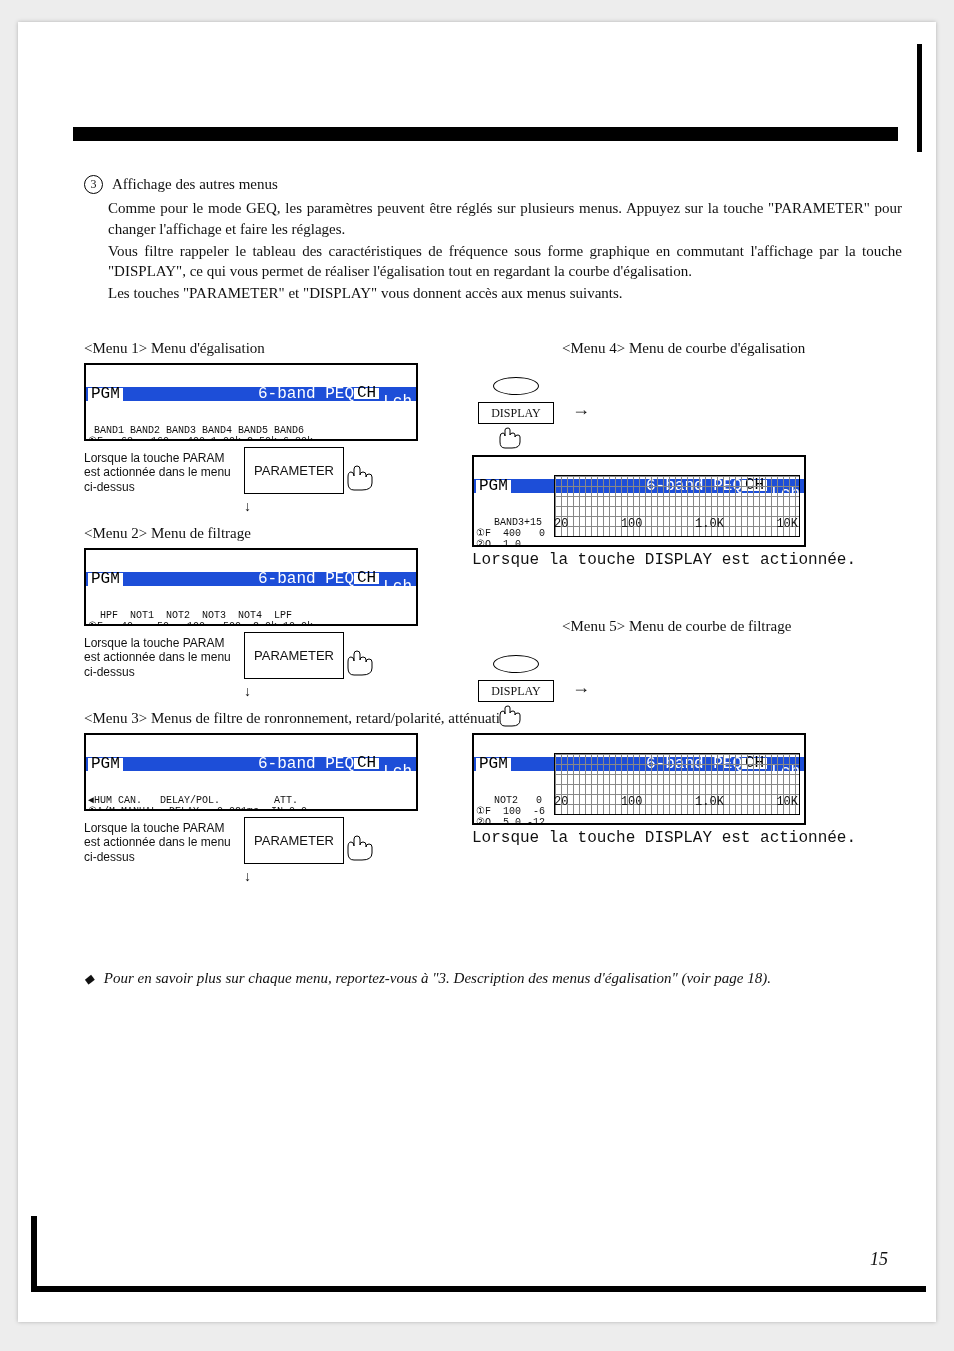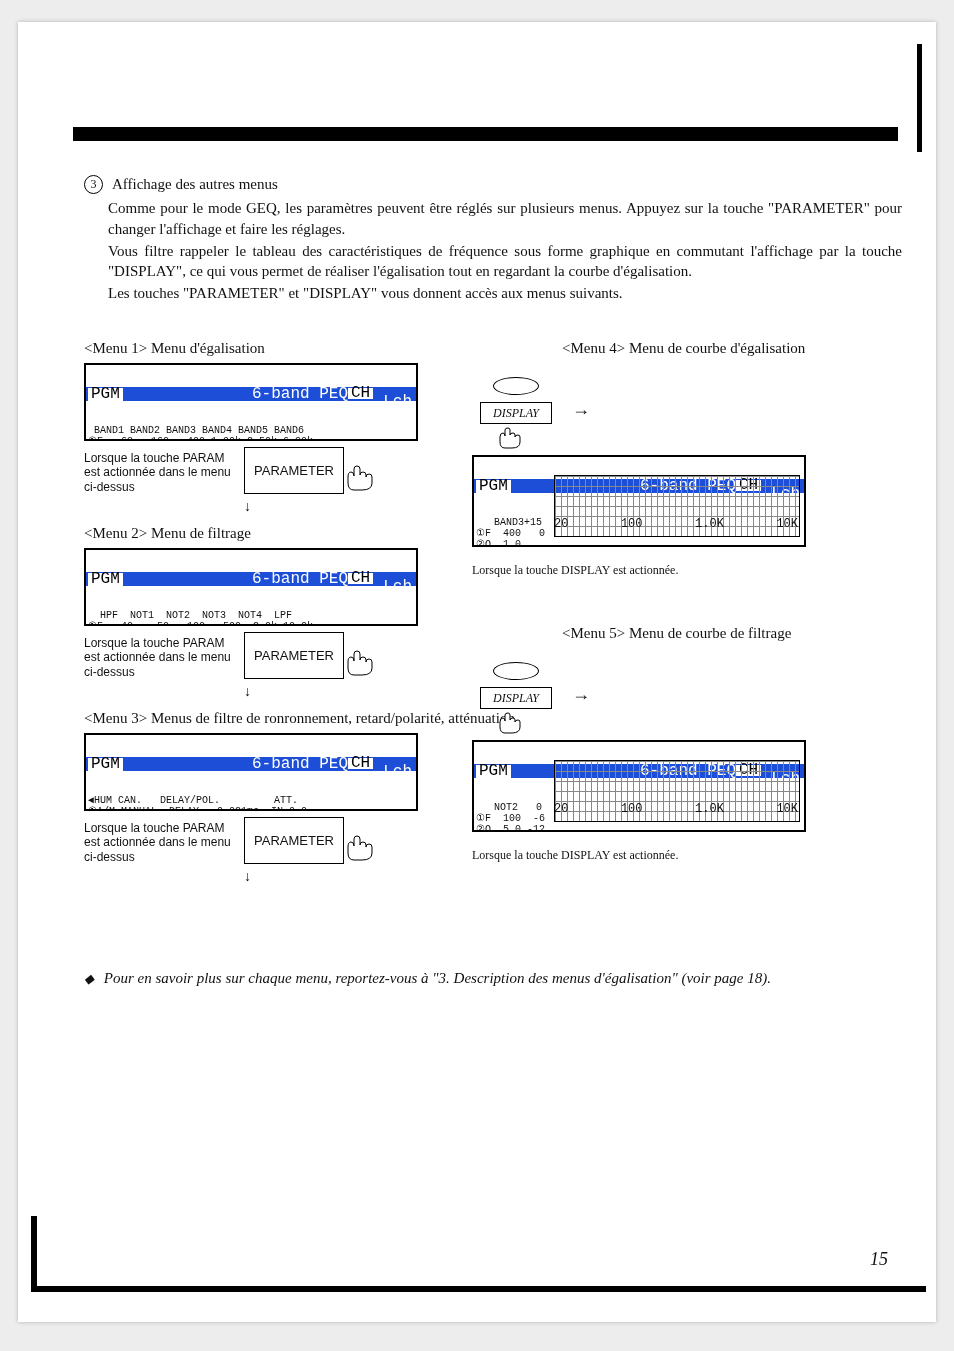--- a/index.html
+++ b/index.html
@@ -57,21 +57,21 @@
     position:relative;
   }
   .lcd .hdr{
     height:14px;background:#1d4ed8;color:#fff;
     padding-left:2px;font-size:16px;line-height:14px;
     display:flex;
     text-align:right;
   }
   .hdr .pgm{background:#fff;color:#000;border:1px solid #fff;padding:0 2px;margin-right:4px;height:11px;line-height:10px;margin-top:1px}
   .hdr .ttl{flex:1}
-  .hdr .ch{background:#fff;color:#000;padding:0 3px;margin-right:6px;height:11px;line-height:10px;margin-top:1px}
+  .hdr .ch{background:#fff;color:#000;padding:0 3px;margin-right:0;height:11px;line-height:10px;margin-top:1px}
   .hdr .lch{padding:8px 4px}
   .lcd .rows{padding:2px 2px 0 2px}
   .lcd-graph{width:330px;height:88px}
   .graph{
     position:absolute;left:80px;top:18px;width:244px;height:60px;
     background-image:
       repeating-linear-gradient(to right,#888 0,#888 1px,transparent 1px,transparent 6px),
       repeating-linear-gradient(to bottom,#888 0,#888 1px,transparent 1px,transparent 10px);
     border:1px solid #000;
   }
@@ -105,23 +105,23 @@
   .oval{
     display:inline-block;border:1px solid #000;border-radius:50%;
     width:44px;height:16px;margin-bottom:4px;
   }
   .disp-block{
     display:inline-block;vertical-align:top;
     width:88px;margin-top:14px;text-align:center;
   }
   .disp-label{
     border:1px solid #000;font-family:"Times New Roman",serif;
-    font-size:12px;padding:3px 12px;font-style:italic;
-  }
-  .note2{font-size:12px;font-family:Liberation Serif, serif;line-height:1.2;margin-top:16px}
+    font-size:12px;padding:3px 12px;
+  }
+  .note2{font-size:16px;font-family:Liberation Mono, monospace;line-height:1.2;margin-top:4px}
   .bullet-line{
     position:absolute;left:66px;top:948px;width:818px;
     font-size:15px;
     font-style:italic;
   }
   .bullet-line .dia{display:inline-block;margin-right:6px;font-size:13px}
   .pagenum{
     position:absolute;right:48px;bottom:52px;
     font-style:italic;font-size:18px;
   }

